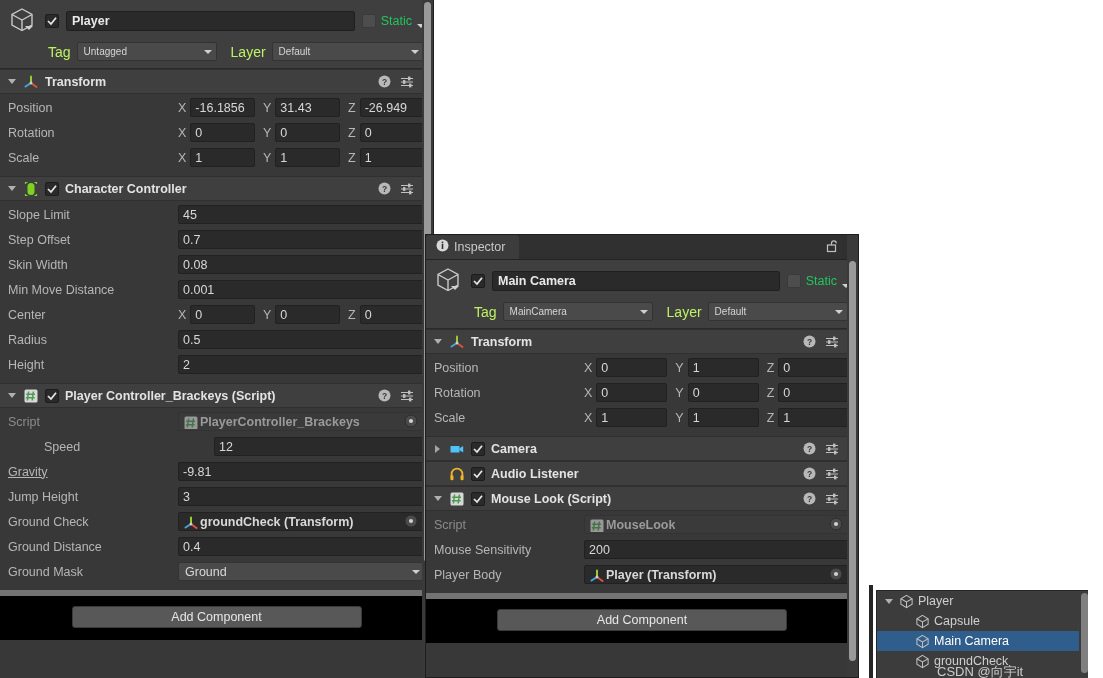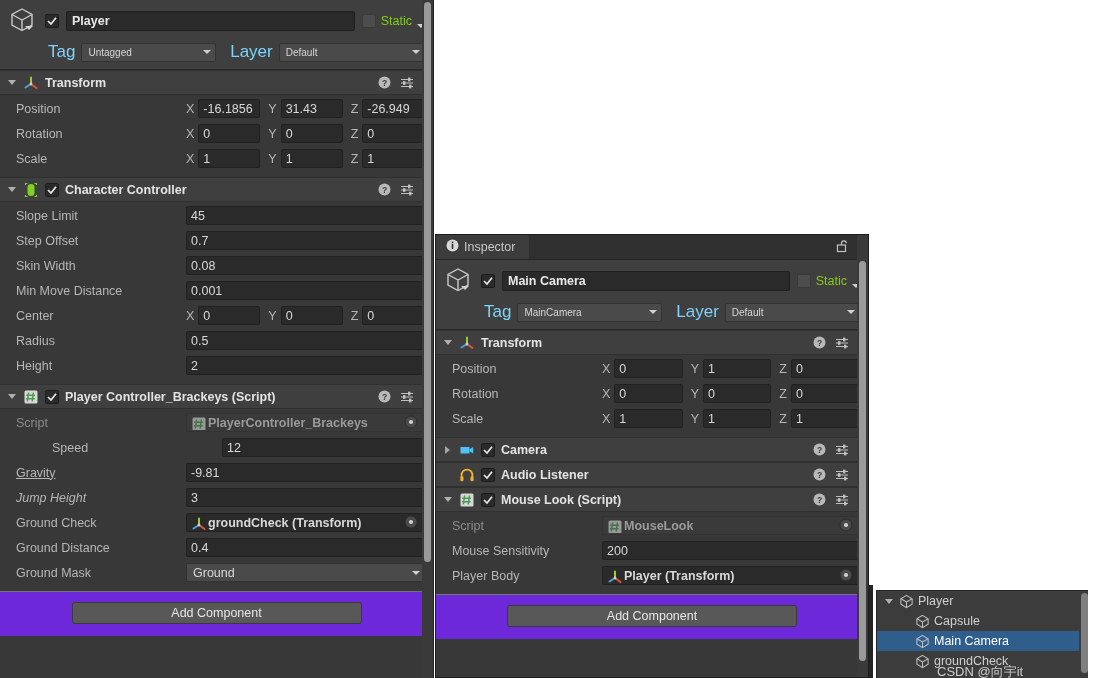--- a/index.html
+++ b/index.html
@@ -44,22 +44,22 @@
   }
   .go-row1 { display: flex; align-items: center; gap: 7px; }
   .go-row2 { display: flex; align-items: center; gap: 6px; margin-top: 6px; padding-left: 40px;}
   .go-icon { width: 30px; height: 30px; position: relative; flex: 0 0 30px; }
   .name-field {
     flex: 1 1 auto; height: 20px; background: #2a2a2a;
     border: 1px solid #1f1f1f; border-radius: 2px;
     display: flex; align-items: center; padding: 0 5px;
     color: #e8e8e8; font-size: 12.5px; font-weight: bold;
   }
-  .static-box { display: flex; align-items: flex-end; gap: 5px; color: #84cc16; font-size: 12.5px; }
-  .lbl-sm { color: #7dd3fc; font-size: 17px; white-space: nowrap; }
+  .static-box { display: flex; align-items: flex-end; gap: 5px; color: #22c55e; font-size: 12.5px; }
+  .lbl-sm { color: #bef264; font-size: 14px; white-space: nowrap; }
   .dropdown {
     height: 19px; background: #4a4a4a; border: 1px solid #333;
     border-radius: 2px; display: flex; align-items: center;
     justify-content: space-between; padding: 0 4px 0 6px;
     color: #d6d6d6; font-size: 10px; min-width: 0;
   }
 
   
   .cb {
     width: 14px; height: 14px; background: #2a2a2a;
@@ -77,21 +77,21 @@
     padding: 0 6px 0 6px;
     border-top: 1px solid #303030;
     border-bottom: 1px solid #303030;
   }
   .comp-title { color: #e3e3e3; font-size: 12.5px; font-weight: bold; flex: 1 1 auto; white-space: nowrap; }
   .comp-tools { display: flex; align-items: center; gap: 9px; flex: 0 0 auto; }
   .foldout { width: 11px; flex: 0 0 11px; display:flex; align-items:center; justify-content:center;}
   .comp-icon { width: 16px; height: 16px; flex: 0 0 16px; position: relative; }
 
   
-  .comp-body { background: #383838; padding: 3px 8px 6px 16px; }
+  .comp-body { background: #383838; padding: 3px 8px 6px 8px; }
   .row { display: flex; align-items: center; height: 21px; margin-bottom: 4px; }
   .row:last-child { margin-bottom: 2px; }
   .row-label { color: #b6b6b6; font-size: 12.5px; flex: 0 0 auto; }
   .row-label.dim { color: #8b8b8b; }
   .field {
     background: #2a2a2a; border: 1px solid #212121; border-radius: 2px;
     height: 19px; display: flex; align-items: center;
     padding: 0 4px; color: #d8d8d8; font-size: 12.5px;
     flex: 1 1 auto; min-width: 0; overflow: hidden; white-space: nowrap;
   }
@@ -101,22 +101,22 @@
   .axis { display: flex; align-items: center; gap: 4px; flex: 1 1 0; min-width: 0; }
   .axis .ax-l { color: #b6b6b6; font-size: 12.5px; flex: 0 0 auto; }
   .vec { display: flex; align-items: center; gap: 8px; flex: 1 1 auto; min-width: 0; }
   .select {
     height: 19px; background: #4a4a4a; border: 1px solid #333; border-radius: 2px;
     display: flex; align-items: center; justify-content: space-between;
     padding: 0 4px 0 6px; color: #d8d8d8; font-size: 12.5px;
     flex: 1 1 auto; min-width: 0;
   }
 
-  .addcomp-wrap { background: #6d28d9; padding: 10px 0 12px 0; display: flex; justify-content: center;
-                  border-top: 1px solid #737373; }
+  .addcomp-wrap { background: #000000; padding: 10px 0 12px 0; display: flex; justify-content: center;
+                  border-top: 6px solid #737373; }
   .addcomp {
     width: 290px; height: 22px; background: #585858;
     border: 1px solid #3a3a3a; border-radius: 3px;
     display: flex; align-items: center; justify-content: center;
     color: #e6e6e6; font-size: 12.5px;
   }
 
   .vscroll {
     position: absolute; top: 0; right: 0; width: 11px; height: 100%;
     background: #3a3a3a;
@@ -420,21 +420,21 @@
             </div>
             <div class="row">
               <span class="row-label" style="flex: 0 0 170px; margin-left: 36px;">Speed</span>
               <div class="field">12</div>
             </div>
             <div class="row">
               <span class="row-label" style="flex: 0 0 170px; text-decoration: underline;">Gravity</span>
               <div class="field">-9.81</div>
             </div>
             <div class="row">
-              <span class="row-label" style="flex: 0 0 170px; font-style: italic;">Jump Height</span>
+              <span class="row-label" style="flex: 0 0 170px;">Jump Height</span>
               <div class="field">3</div>
             </div>
             <div class="row">
               <span class="row-label" style="flex: 0 0 170px;">Ground Check</span>
               <div class="field obj">
                 <span class="objtext">
                   <span class="comp-icon" style="width: 13px; height: 13px; flex: 0 0 13px; opacity: 1;"><svg width="16" height="16" viewBox="0 0 16 16">
                       <path d="M8 9 L8 2.5" stroke="#9acd32" stroke-width="2" stroke-linecap="round"></path>
                       <path d="M8 9 L2.5 12.5" stroke="#4aa3d8" stroke-width="2" stroke-linecap="round"></path>
                       <path d="M8 9 L13.5 13" stroke="#d9553b" stroke-width="2" stroke-linecap="round"></path>
@@ -465,21 +465,21 @@
 
     <div class="addcomp-wrap">
       <div class="addcomp">Add Component</div>
     </div>
 
     <div class="vscroll">
       <div class="thumb" style="top:2px; height:560px;"></div>
     </div>
   </div>
 
-  <div class="panel" id="panel-camera" style="left:435px; top:234px; width:434px; height:444px; border:1px solid #1e1e1e;">
+  <div class="panel" id="panel-camera" style="left:425px; top:234px; width:434px; height:444px; border:1px solid #1e1e1e;">
 
     <div class="tabbar">
       <div class="tab">
         <span>
           <svg width="13" height="13" viewBox="0 0 13 13">
             <circle cx="6.5" cy="6.5" r="6" fill="#d8d8d8"></circle>
             <rect x="5.7" y="5" width="1.6" height="5" fill="#303030"></rect>
             <rect x="5.7" y="2.6" width="1.6" height="1.7" fill="#303030"></rect>
           </svg>
         </span>

